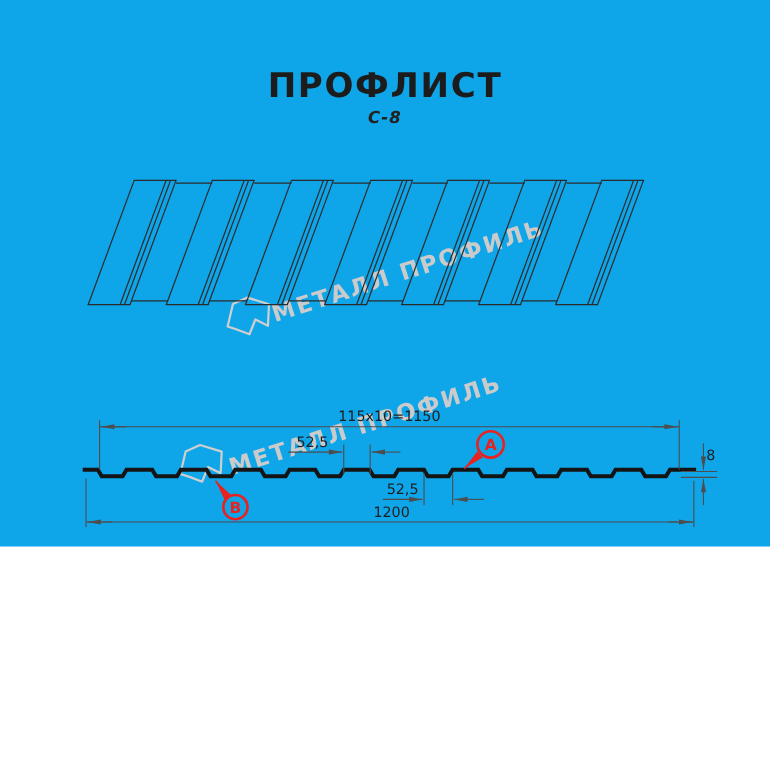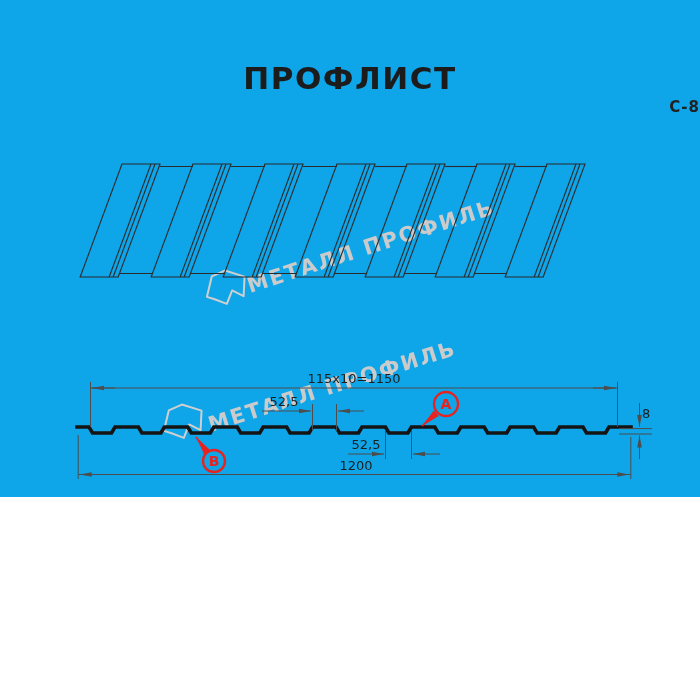--- a/index.html
+++ b/index.html
@@ -1,21 +1,21 @@
 <!DOCTYPE html>
 <html><head>
 <meta charset="utf-8">
 <style>
   html,body{margin:0;padding:0;background:#ffffff;}
   #page{position:relative;width:700px;height:497px;background:#0ea5e9;overflow:hidden;
         font-family:"DejaVu Sans","Liberation Sans",sans-serif;padding-left:32px;}
   .title{position:absolute;left:0;top:60px;width:700px;text-align:center;
          font-size:31px;font-weight:800;letter-spacing:1.5px;color:#1c1c1c;}
-  .subtitle{position:absolute;left:0;top:98px;width:700px;text-align:right;
-         font-size:15px;font-weight:700;letter-spacing:1px;color:#222;}
+  .subtitle{position:absolute;left:0;top:98px;width:700px;text-align:center;
+         font-size:15px;font-weight:700;letter-spacing:1px;color:#222;font-style:italic;}
   .caption{position:absolute;left:0;top:618px;width:700px;text-align:center;
          font-size:14px;font-weight:700;letter-spacing:0.8px;color:#3d3d3d;}
   svg{position:absolute;left:0;top:0;}
   .thin{stroke:#4d4d4d;stroke-width:1;fill:none;}
   .sheetline{stroke:#2b2b2b;stroke-width:1.1;fill:none;}
   .profile{stroke:#141414;stroke-width:3.6;fill:none;stroke-linejoin:miter;stroke-linecap:square;}
   .dimtext{font-size:13px;fill:#1e1e1e;font-weight:400;}
   .wmtext{font-size:21px;font-weight:700;fill:#cbcbcb;letter-spacing:2px;}
   .wmlogo{stroke:#cfcfcf;stroke-width:2;fill:none;stroke-linejoin:round;}
   .red{stroke:#e8231f;fill:none;}

